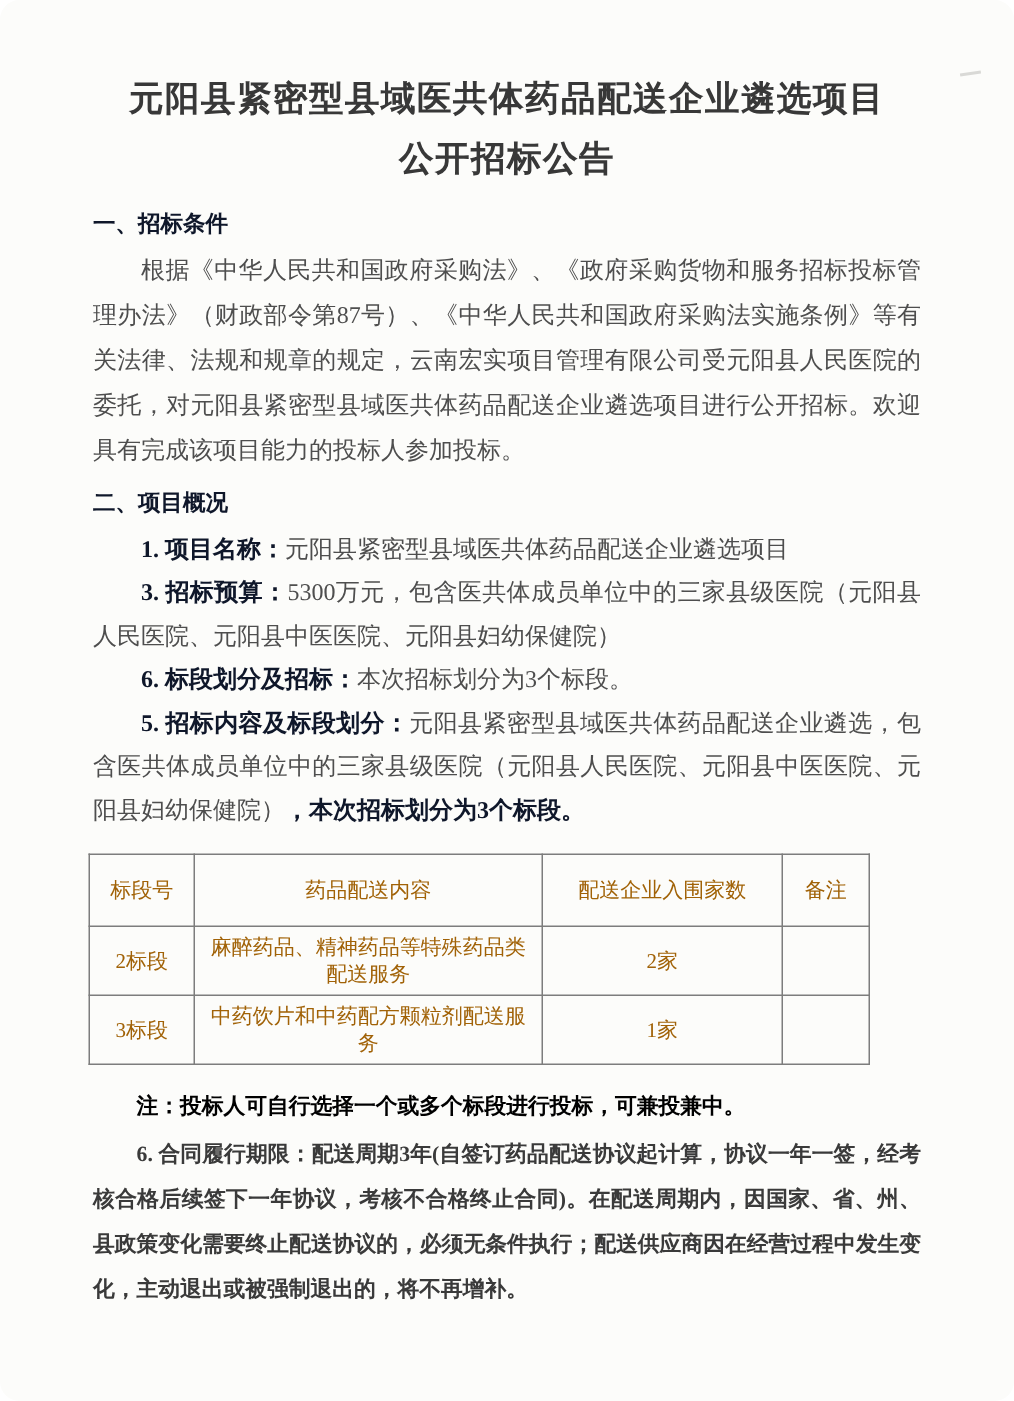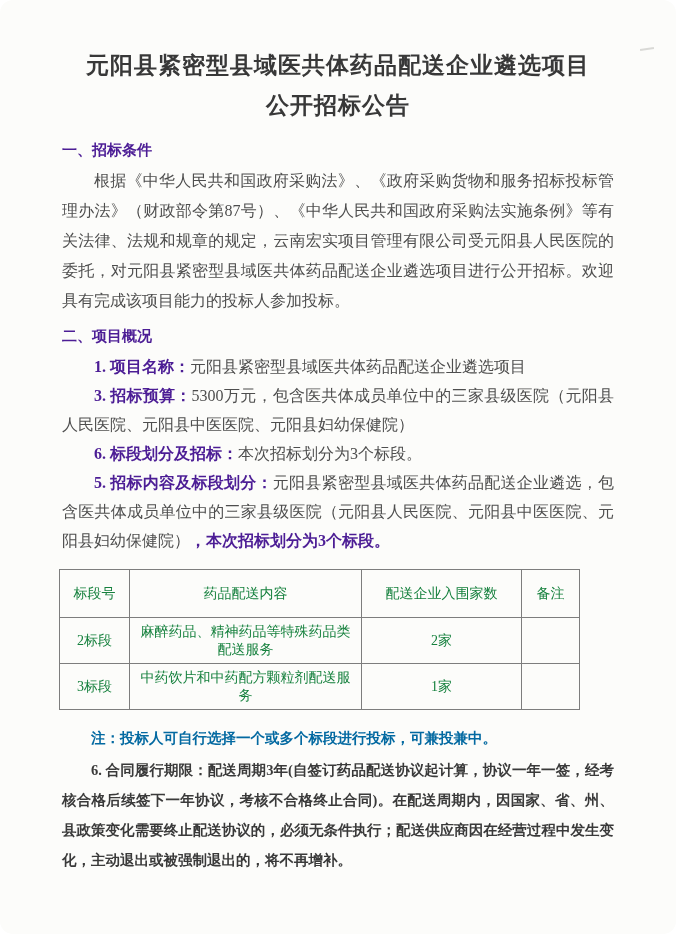--- a/index.html
+++ b/index.html
@@ -42,44 +42,44 @@
     text-indent:2em;
     margin:0;
   }
   p.item{
     font-size:16px;
     line-height:29px;
     text-align:justify;
     text-indent:2em;
     margin:0;
   }
-  p.item b, .sec-heading, p.item .blk{color:#4c1d95;}
+  p.item b, .sec-heading, p.item .blk{color:#0f172a;}
   .blk{font-weight:bold;}
   table.lots{
     border-collapse:collapse;
     width:520px;
     margin:14px 0 0 -3px;
     table-layout:fixed;
     font-size:14px;
-    color:#15803d;
+    color:#a16207;
   }
   table.lots th, table.lots td{
     border:1px solid #7d7d7d;
     text-align:center;
     vertical-align:middle;
     font-weight:normal;
     padding:0 4px;
     overflow:hidden;
   }
   table.lots th{height:47px;}
   table.lots td{height:45px;}
   p.note{
     font-size:14.5px;
     font-weight:bold;
-    color:#0369a1;
+    color:#000000;
     line-height:30px;
     text-indent:2em;
     margin:13px 0 0 0;
     text-align:justify;
   }
   p.contract{
     font-size:14.5px;
     font-weight:bold;
     color:#3a3a3a;
     line-height:30px;

